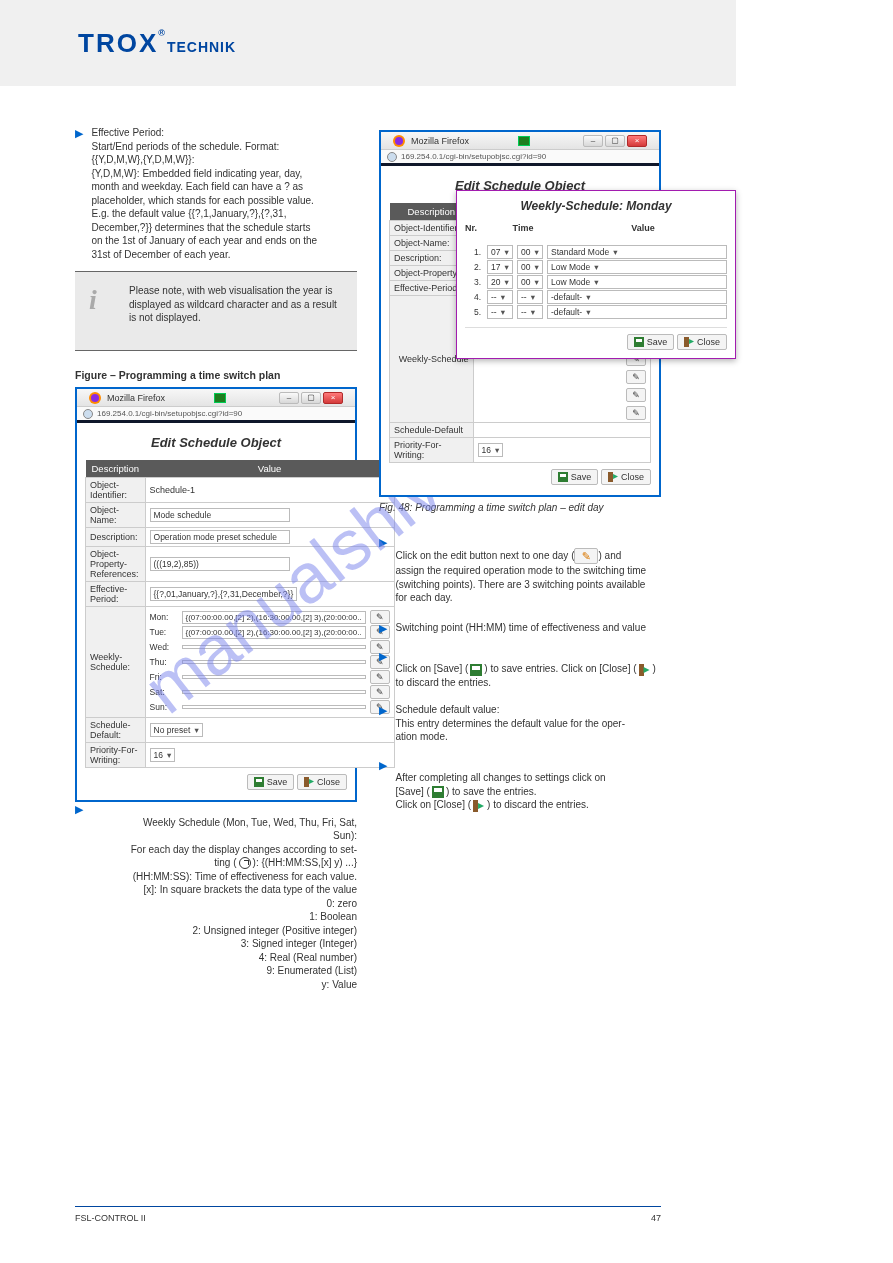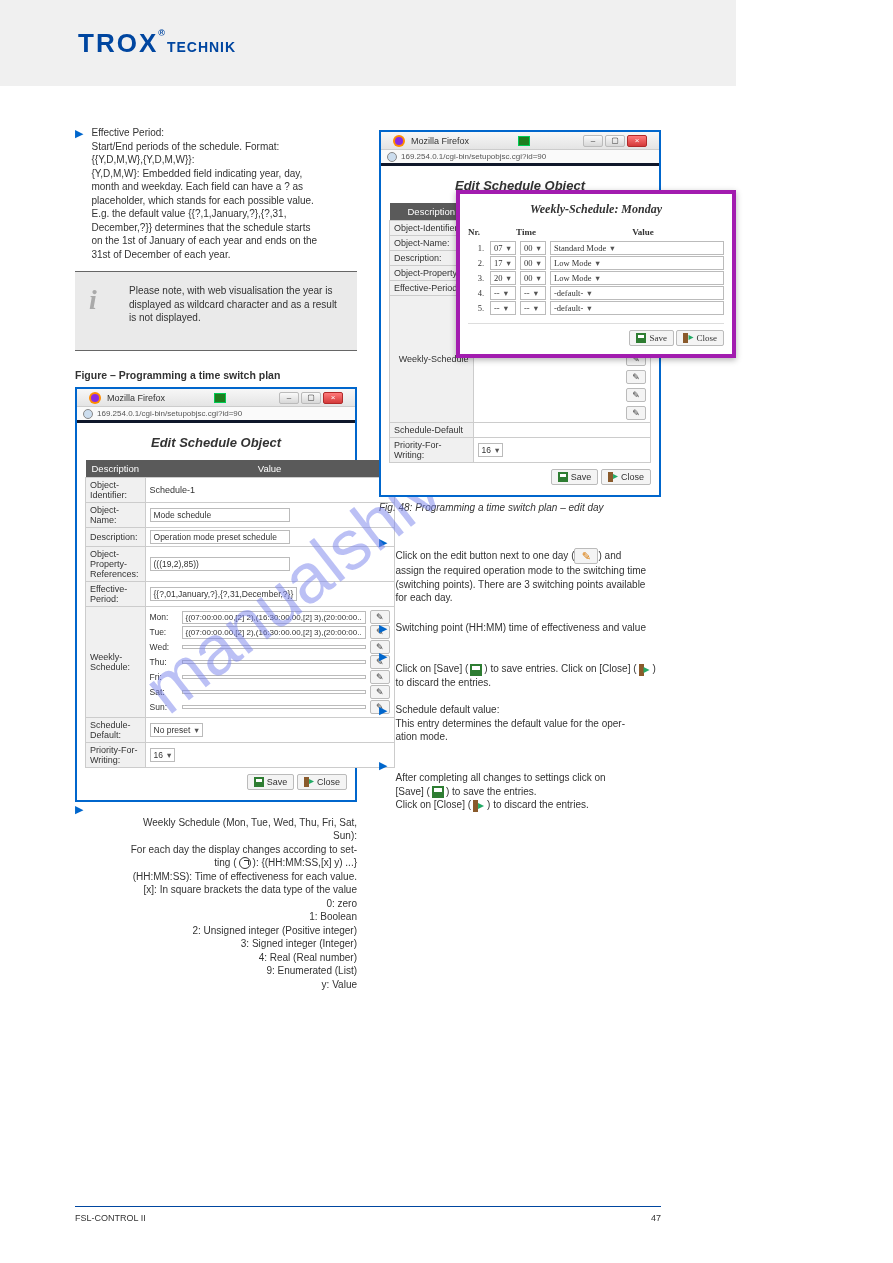--- a/index.html
+++ b/index.html
@@ -59,23 +59,23 @@
   .mock .btn { display:inline-flex; align-items:center; gap:3px; border:1px solid #bbb; background:#f4f4f4; padding:2px 6px; font-size:9px; border-radius:2px; }
   .mock .save-ic { width:10px; height:10px; background:#2e7d32; display:inline-block; position:relative; }
   .mock .save-ic::after{content:''; position:absolute; top:2px; left:2px; width:6px; height:3px; background:#fff;}
   .mock .close-ic { width:10px; height:10px; display:inline-block; position:relative;}
   .mock .close-ic::before{content:''; position:absolute; left:0; top:0; width:5px; height:10px; background:#8a5a2b;}
   .mock .close-ic::after{content:'▸'; position:absolute; left:5px; top:-2px; color:#2a6; font-size:10px;}
   .mock .green-badge{ width:12px; height:10px; background:#1e7e1e; border:1px solid #0c5; margin-right:4px;}
 
   
   .popup-outer { position: relative; }
-  .popup { position: absolute; top: 58px; left: 75px; width: 280px; background:#fff; border:4px solid #a21caf; box-shadow: 0 2px 6px rgba(0,0,0,.3); padding:8px;font-family:Liberation Serif, serif; }
+  .popup { position: absolute; top: 58px; left: 75px; width: 280px; background:#fff; border:1px solid #a21caf; box-shadow: 0 2px 6px rgba(0,0,0,.3); padding:8px; }
   .popup h4 { font-style: italic; font-weight: bold; text-align:center; font-size:12px; margin-bottom:10px;}
-  .popup .phead { display:flex; font-size:9px; font-weight:bold; margin-bottom:4px; }
+  .popup .phead { display:flex; font-size:9px; font-weight:bold; margin-bottom:12px; }
   .popup .phead span:nth-child(1){width:22px;}
   .popup .phead span:nth-child(2){width:72px; text-align:center;}
   .popup .phead span:nth-child(3){flex:1; text-align:center;}
   .popup .prow { display:flex; align-items:center; gap:4px; font-size:8.5px; margin:1px 0;}
   .popup .prow .n{width:18px; text-align:right; padding-right:2px;}
   .popup .btnrow{text-align:right; border-top:1px solid #ddd; margin-top:8px; padding-top:6px;}
 
   
   .wm { position:absolute; left:50%; top:42%; transform: translate(-50%,-50%) rotate(-38deg); font-size:70px; color: rgba(120,130,235,.5); font-weight: 400; pointer-events:none; white-space:nowrap; }
 

